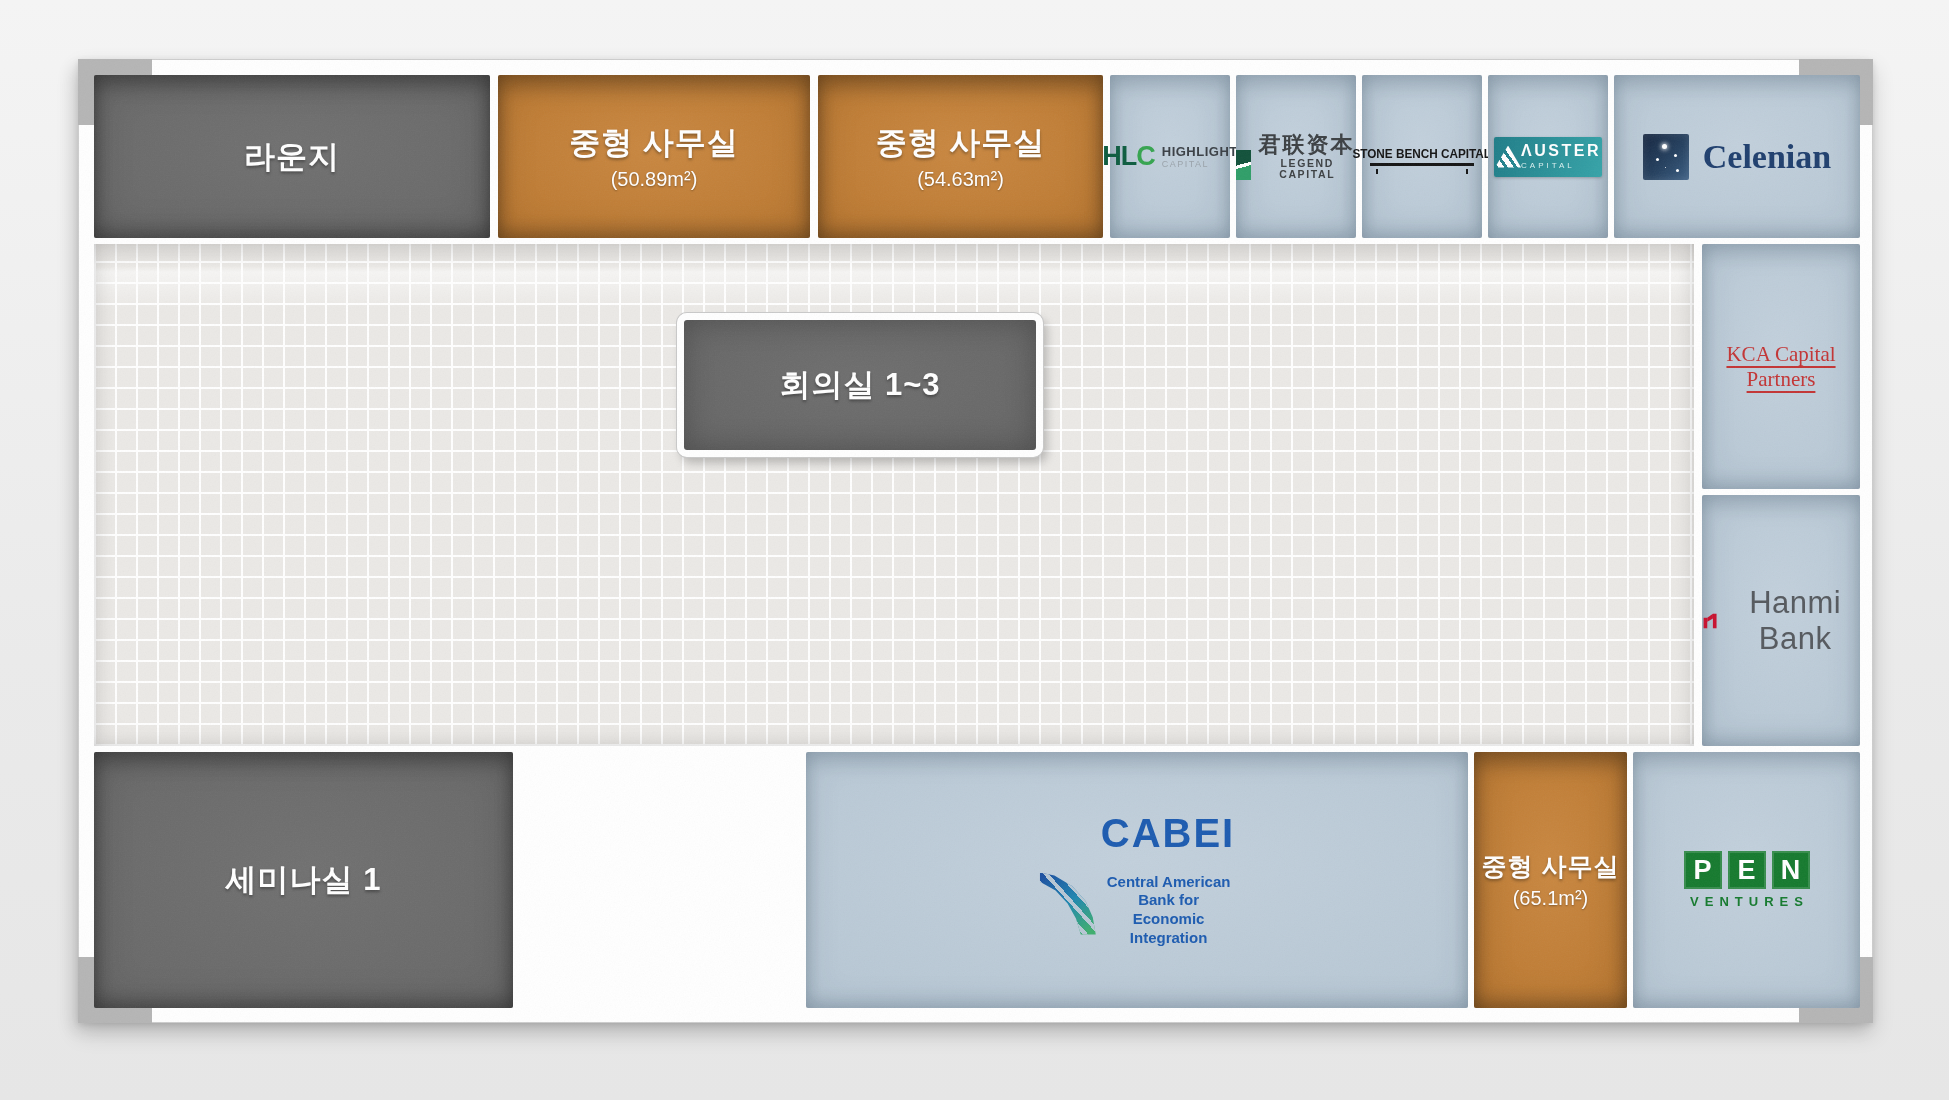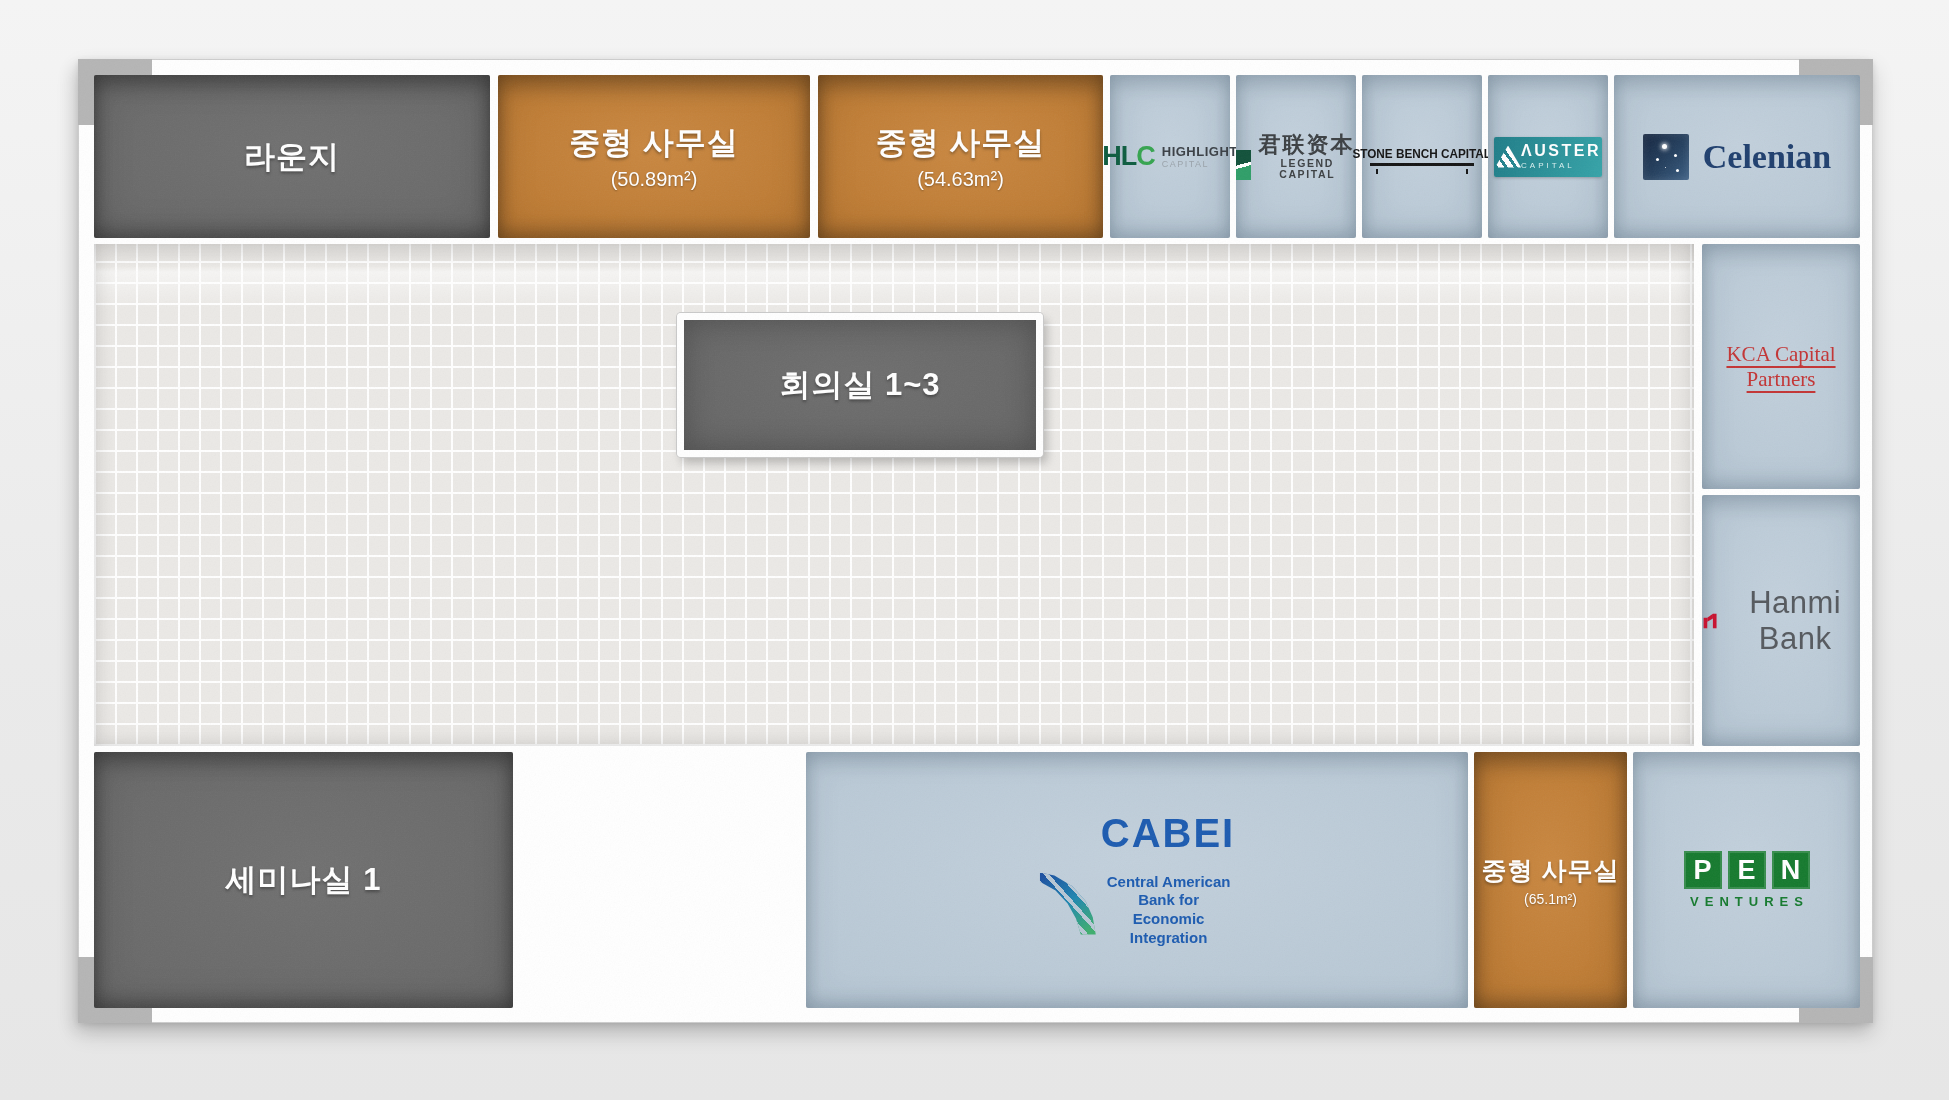--- a/index.html
+++ b/index.html
@@ -36,21 +36,21 @@
                box-shadow:inset 0 12px 18px rgba(0,0,0,.25), inset 0 -8px 16px rgba(0,0,0,.22), inset 0 0 40px rgba(0,0,0,.15); }
   .tile.blue { background:radial-gradient(130% 130% at 50% 42%, #c2d0dc 0%, #b7c7d4 55%, #a3b5c3 100%);
                box-shadow:inset 0 10px 16px rgba(40,60,80,.18), inset 0 -8px 14px rgba(40,60,80,.16), inset 0 0 36px rgba(40,60,80,.12); }
 
   .room-label { font-size:31px; font-weight:700; letter-spacing:1px; text-shadow:0 2px 3px rgba(0,0,0,.35); }
   .room-area  { font-size:20px; font-weight:400; margin-top:4px; text-shadow:0 1px 2px rgba(0,0,0,.35); }
 
   
   .meeting { position:absolute; left:677px; top:313px; width:366px; height:144px; z-index:5;
              background:radial-gradient(130% 130% at 50% 45%, #6e6e6e 0%, #646464 60%, #525252 100%);
-             border:7px solid #ffffff; border-radius:4px; display:flex; align-items:center; justify-content:center;
+             border:7px solid #ffffff; border-radius:10px; display:flex; align-items:center; justify-content:center;
              box-shadow:0 0 0 1px #c9c9c9, 4px 6px 10px rgba(0,0,0,.22), inset 0 0 30px rgba(0,0,0,.25); color:#fff; }
 
   
   .logo-hlc { display:flex; align-items:center; gap:7px; }
   .hlc-abbr { font-size:27px; font-weight:800; letter-spacing:-1px; }
   .hlc-hl { color:#0d5c3f;margin-top:36px; } .hlc-c { color:#35a44f; }
   .hlc-col { display:flex; flex-direction:column; align-items:flex-start; line-height:1; }
   .hlc-l1 { font-size:13px; font-weight:800; color:#3a3f45; letter-spacing:.5px; }
   .hlc-l2 { font-size:9px; color:#9aa3ab; letter-spacing:1.5px; margin-top:2px; }
 
@@ -212,21 +212,21 @@
           <span class="cabei-line">Bank for</span>
           <span class="cabei-line">Economic</span>
           <span class="cabei-line">Integration</span>
         </span>
       </div>
     </div>
   </div>
 
   <div class="tile orange" style="left:1474px;top:752px;width:153px;height:256px">
     <div class="room-label" style="font-size:25px">중형 사무실</div>
-    <div class="room-area" style="font-size:14px">(65.1m²)</div>
+    <div class="room-area" style="font-size:20px">(65.1m²)</div>
   </div>
 
   <div class="tile blue" style="left:1633px;top:752px;width:227px;height:256px">
     <div class="logo-pen">
       <div class="pen-row">
         <span class="pen-sq">P</span>
         <span class="pen-sq">E</span>
         <span class="pen-sq">N</span>
       </div>
       <div class="pen-sub">VENTURES</div>

